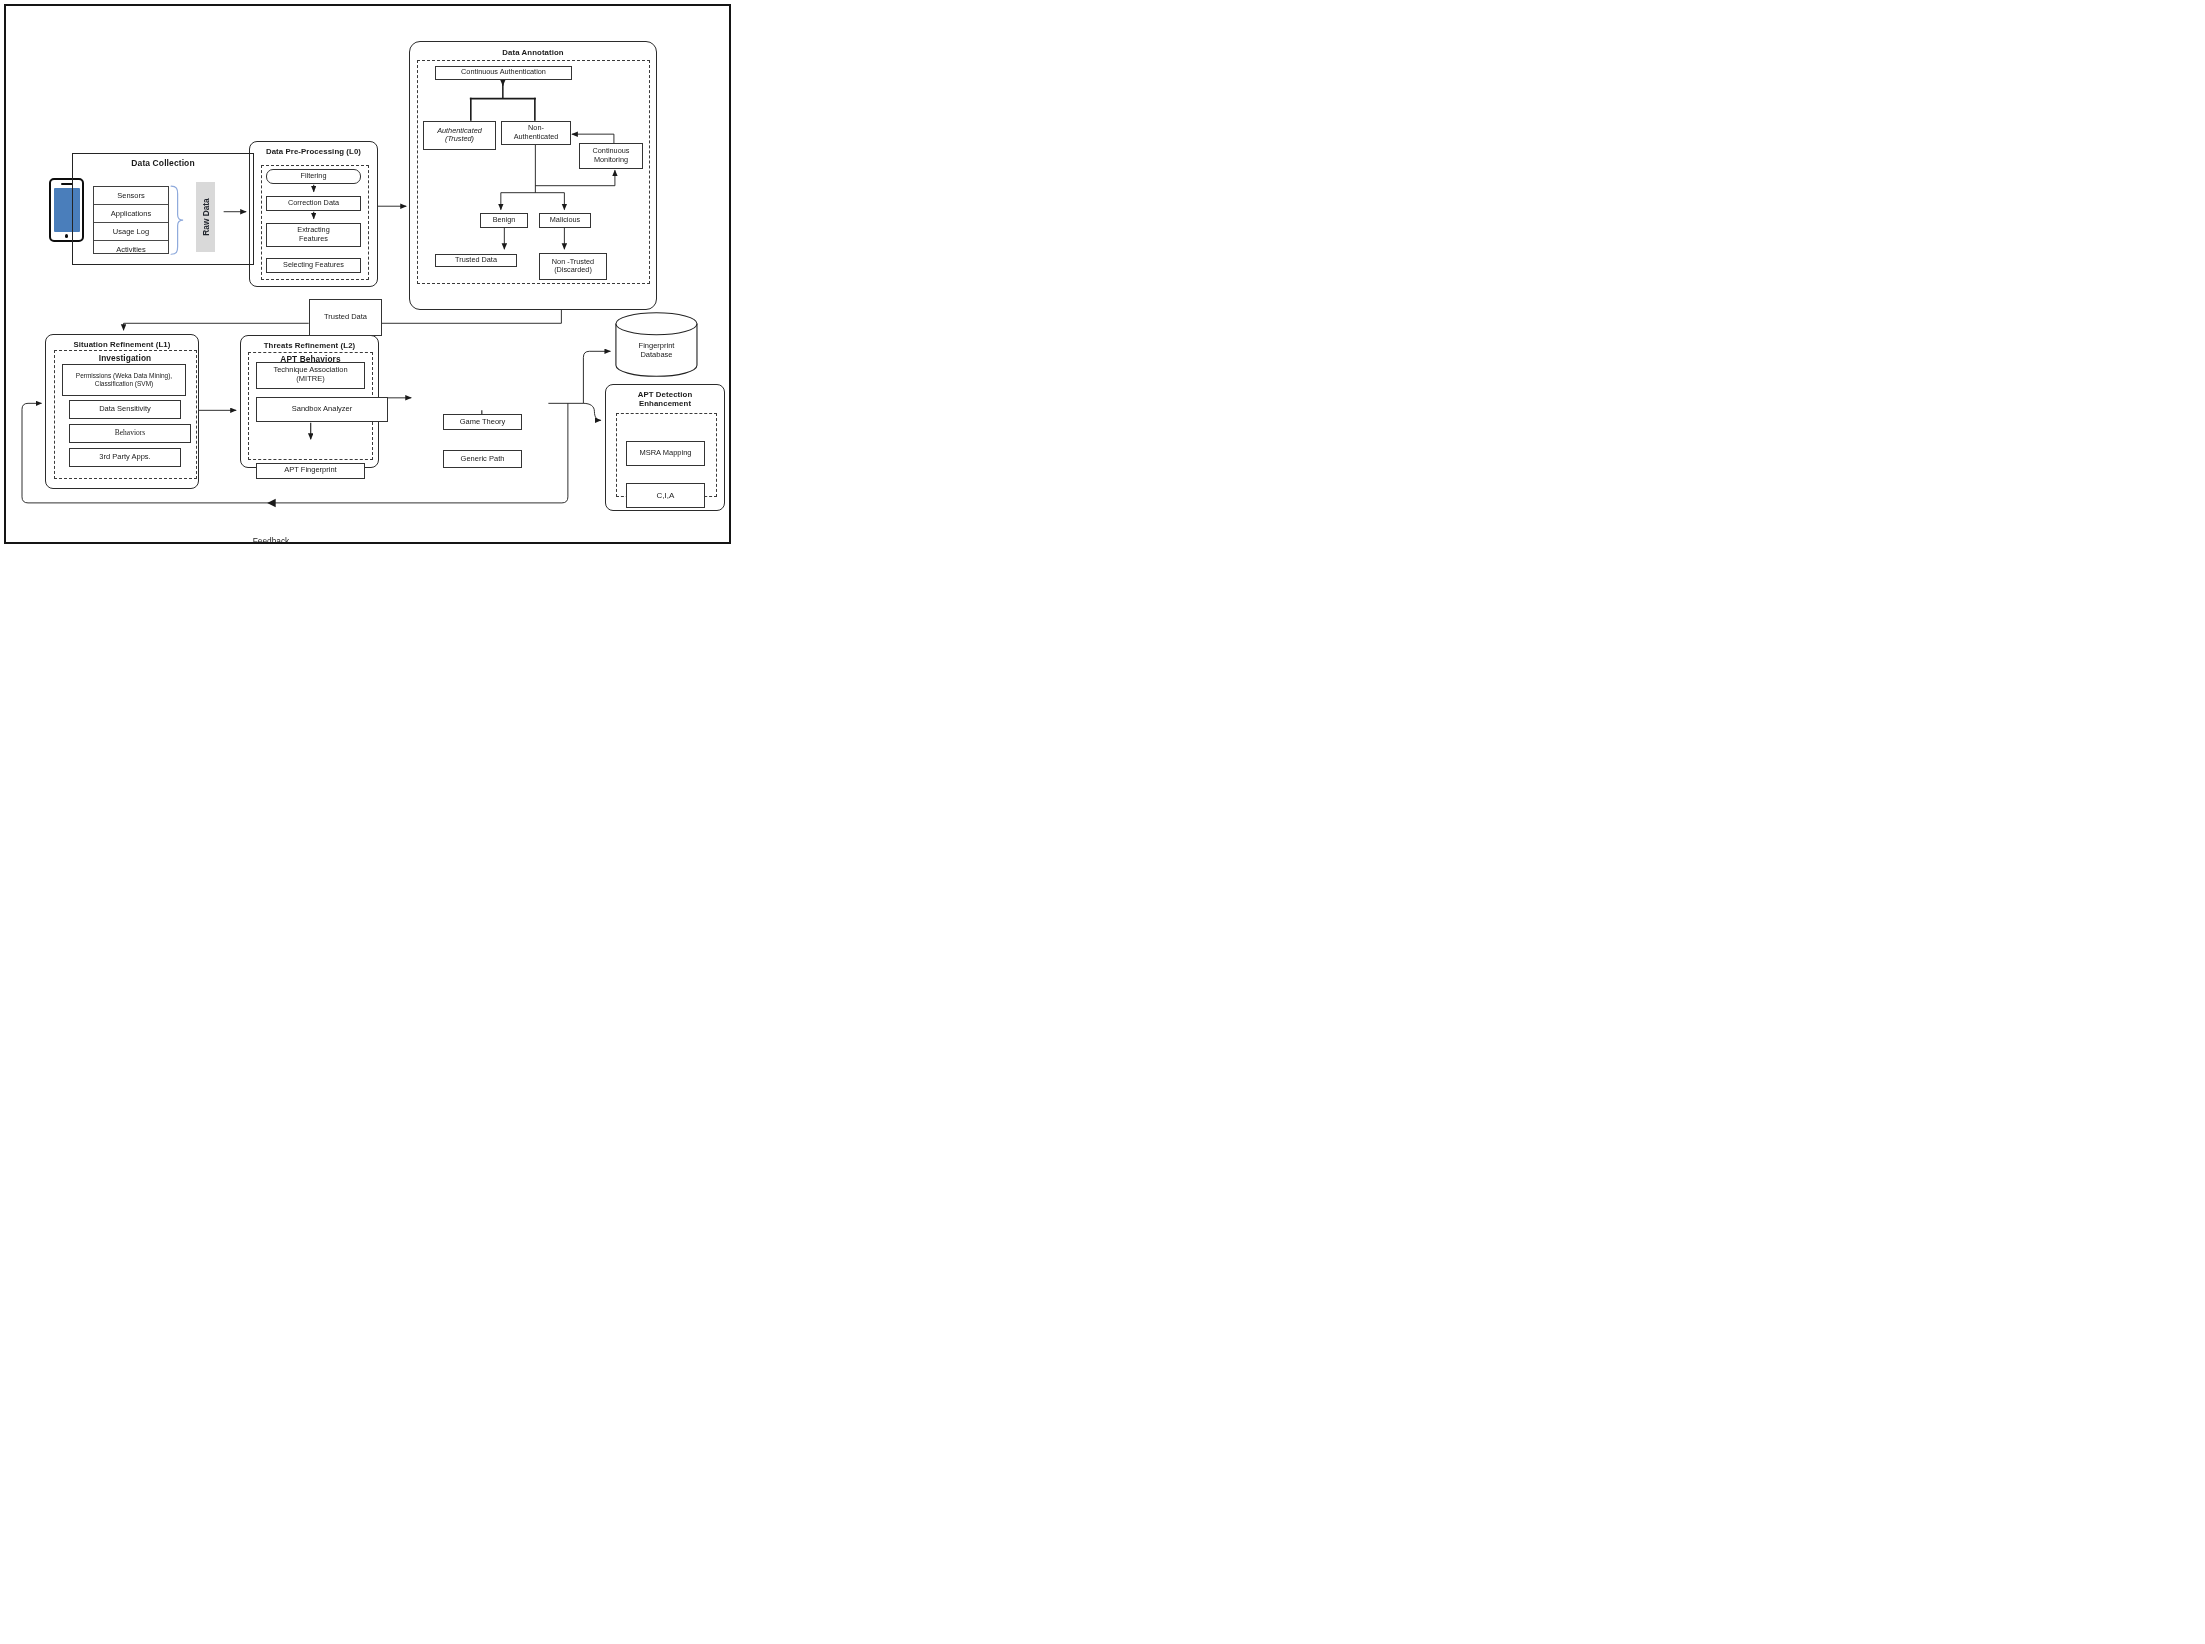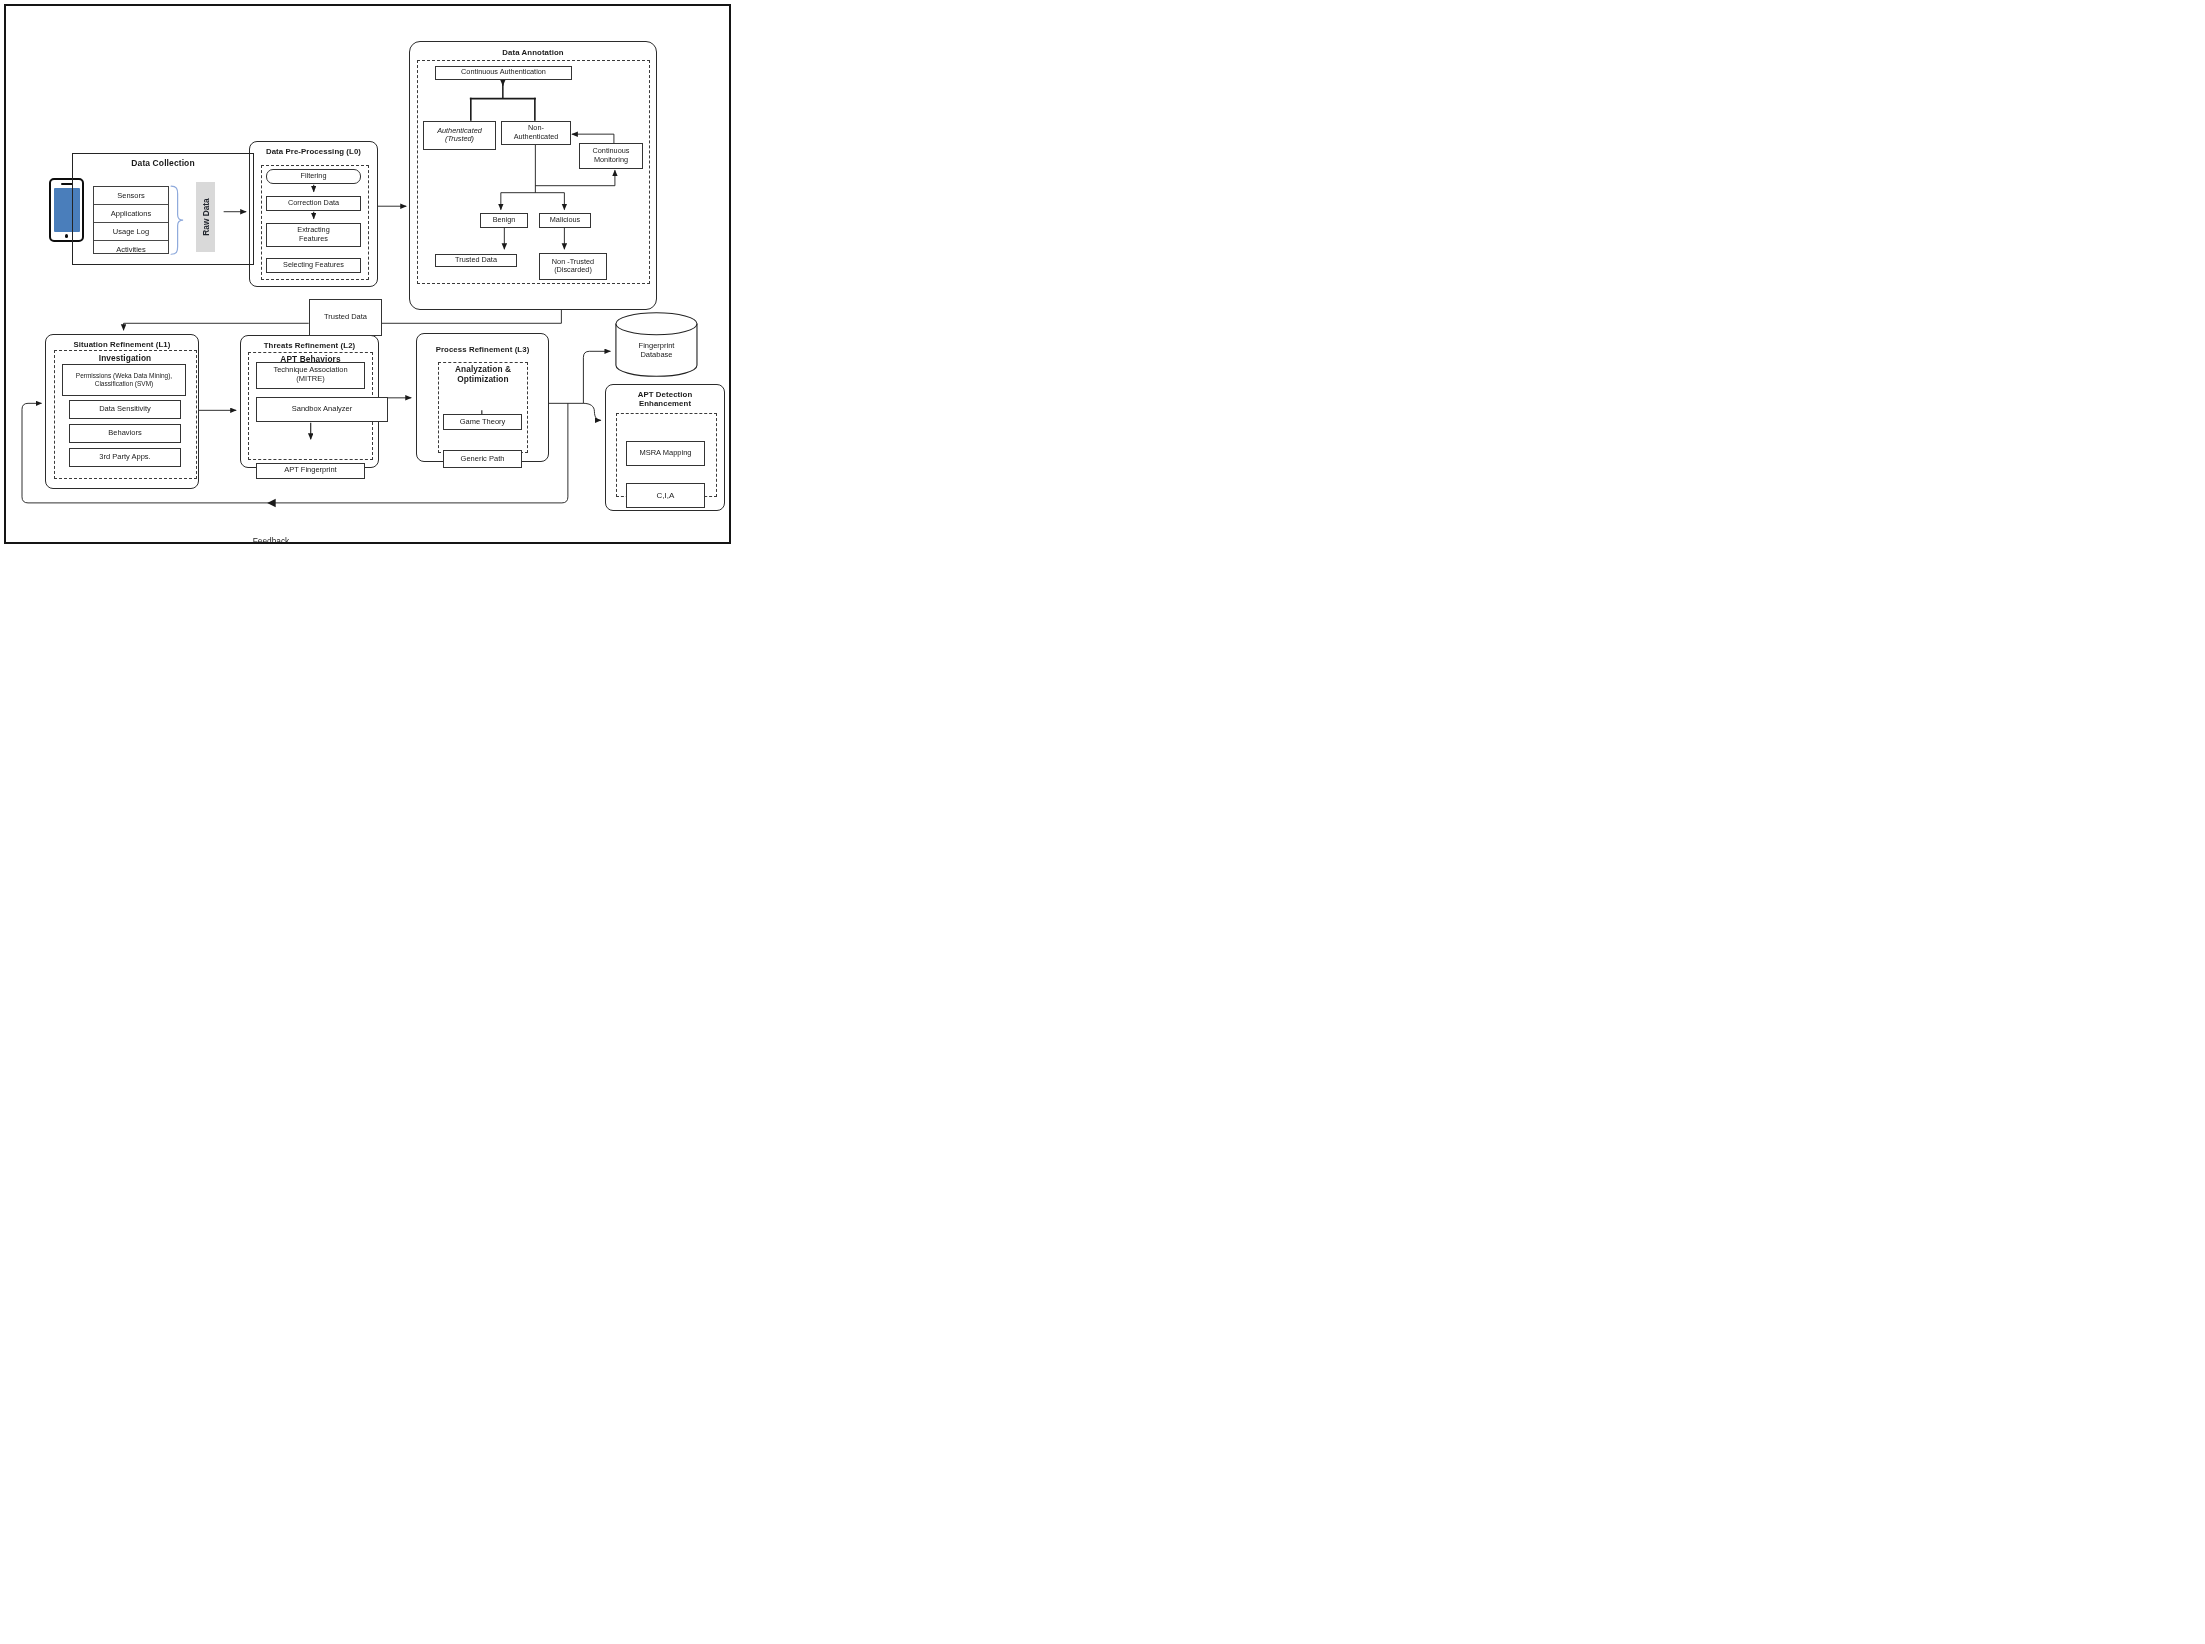--- a/index.html
+++ b/index.html
@@ -146,41 +146,35 @@
   <div class="node container" style="left:45px;top:334px;width:154px;height:155px;">
     <div class="title" style="top:4.5px;">Situation Refinement (L1)</div>
     <div class="dashed" style="left:7.5px;top:15px;width:143px;height:129px;">
       <div class="title" style="top:1.5px;font-size:8.3px;">Investigation</div>
     </div>
   </div>
   <div class="lbox" style="left:62px;top:364px;width:124px;height:32px;font-size:6.5px;">
     <span style="width:113px;">Permissions (Weka Data Mining), Classification (SVM)</span>
   </div>
   <div class="lbox" style="left:69px;top:400px;width:112px;height:19px;font-size:7.5px;">Data Sensitivity</div>
-  <div class="lbox" style="left:69px;top:424px;width:112px;height:19px;font-size:7.5px;">Behaviors</div>
+  <div class="lbox" style="left:69px;top:424px;width:122px;height:19px;font-size:7.5px;font-family:Liberation Serif, serif;">Behaviors</div>
   <div class="lbox" style="left:69px;top:448px;width:112px;height:19px;font-size:7.5px;">3rd Party Apps.</div>
 
   <div class="node container" style="left:240px;top:335px;width:139px;height:133px;">
     <div class="title" style="top:4.5px;">Threats Refinement (L2)</div>
     <div class="dashed" style="left:7px;top:15.5px;width:125px;height:108px;">
       <div class="title" style="top:1px;font-size:8.3px;">APT Behaviors</div>
     </div>
   </div>
   <div class="lbox" style="left:256px;top:362px;width:109px;height:26.5px;font-size:7.5px;">
     <span style="width:85px;">Technique Association (MITRE)</span>
   </div>
   <div class="lbox" style="left:256px;top:397px;width:132px;height:25px;font-size:7.5px;">Sandbox Analyzer</div>
   <div class="lbox bold" style="left:256px;top:443px;width:109px;height:15.5px;font-size:7.5px;">APT Fingerprint</div>
 
-  <div class="node container" style="left:416px;top:333px;width:133px;height:129px;">
-    <div class="title" style="top:11px;">Process Refinement (L3)</div>
-    <div class="dashed" style="left:21px;top:27.5px;width:90px;height:91px;">
-      <div class="title" style="top:2.5px;font-size:8.3px;line-height:1.15;"><span style="display:inline-block;width:65px;">Analyzation &amp; Optimization</span></div>
-    </div>
-  </div>
   <div class="lbox bold" style="left:443px;top:394px;width:79px;height:16px;font-size:7.5px;">Game Theory</div>
   <div class="lbox bold" style="left:443px;top:430px;width:79px;height:18px;font-size:7.5px;">Generic Path</div>
 
   <div class="cyl-text" style="left:616px;top:332px;width:81px;height:35px;">
     <span style="width:50px;">Fingerprint Database</span>
   </div>
 
   <div class="node container" style="left:605px;top:384px;width:120px;height:127px;">
     <div class="title" style="top:4.5px;line-height:1.2;"><span style="display:inline-block;width:75px;">APT Detection Enhancement</span></div>
     <div class="dashed" style="left:9.5px;top:27.5px;width:101px;height:84px;"></div>

